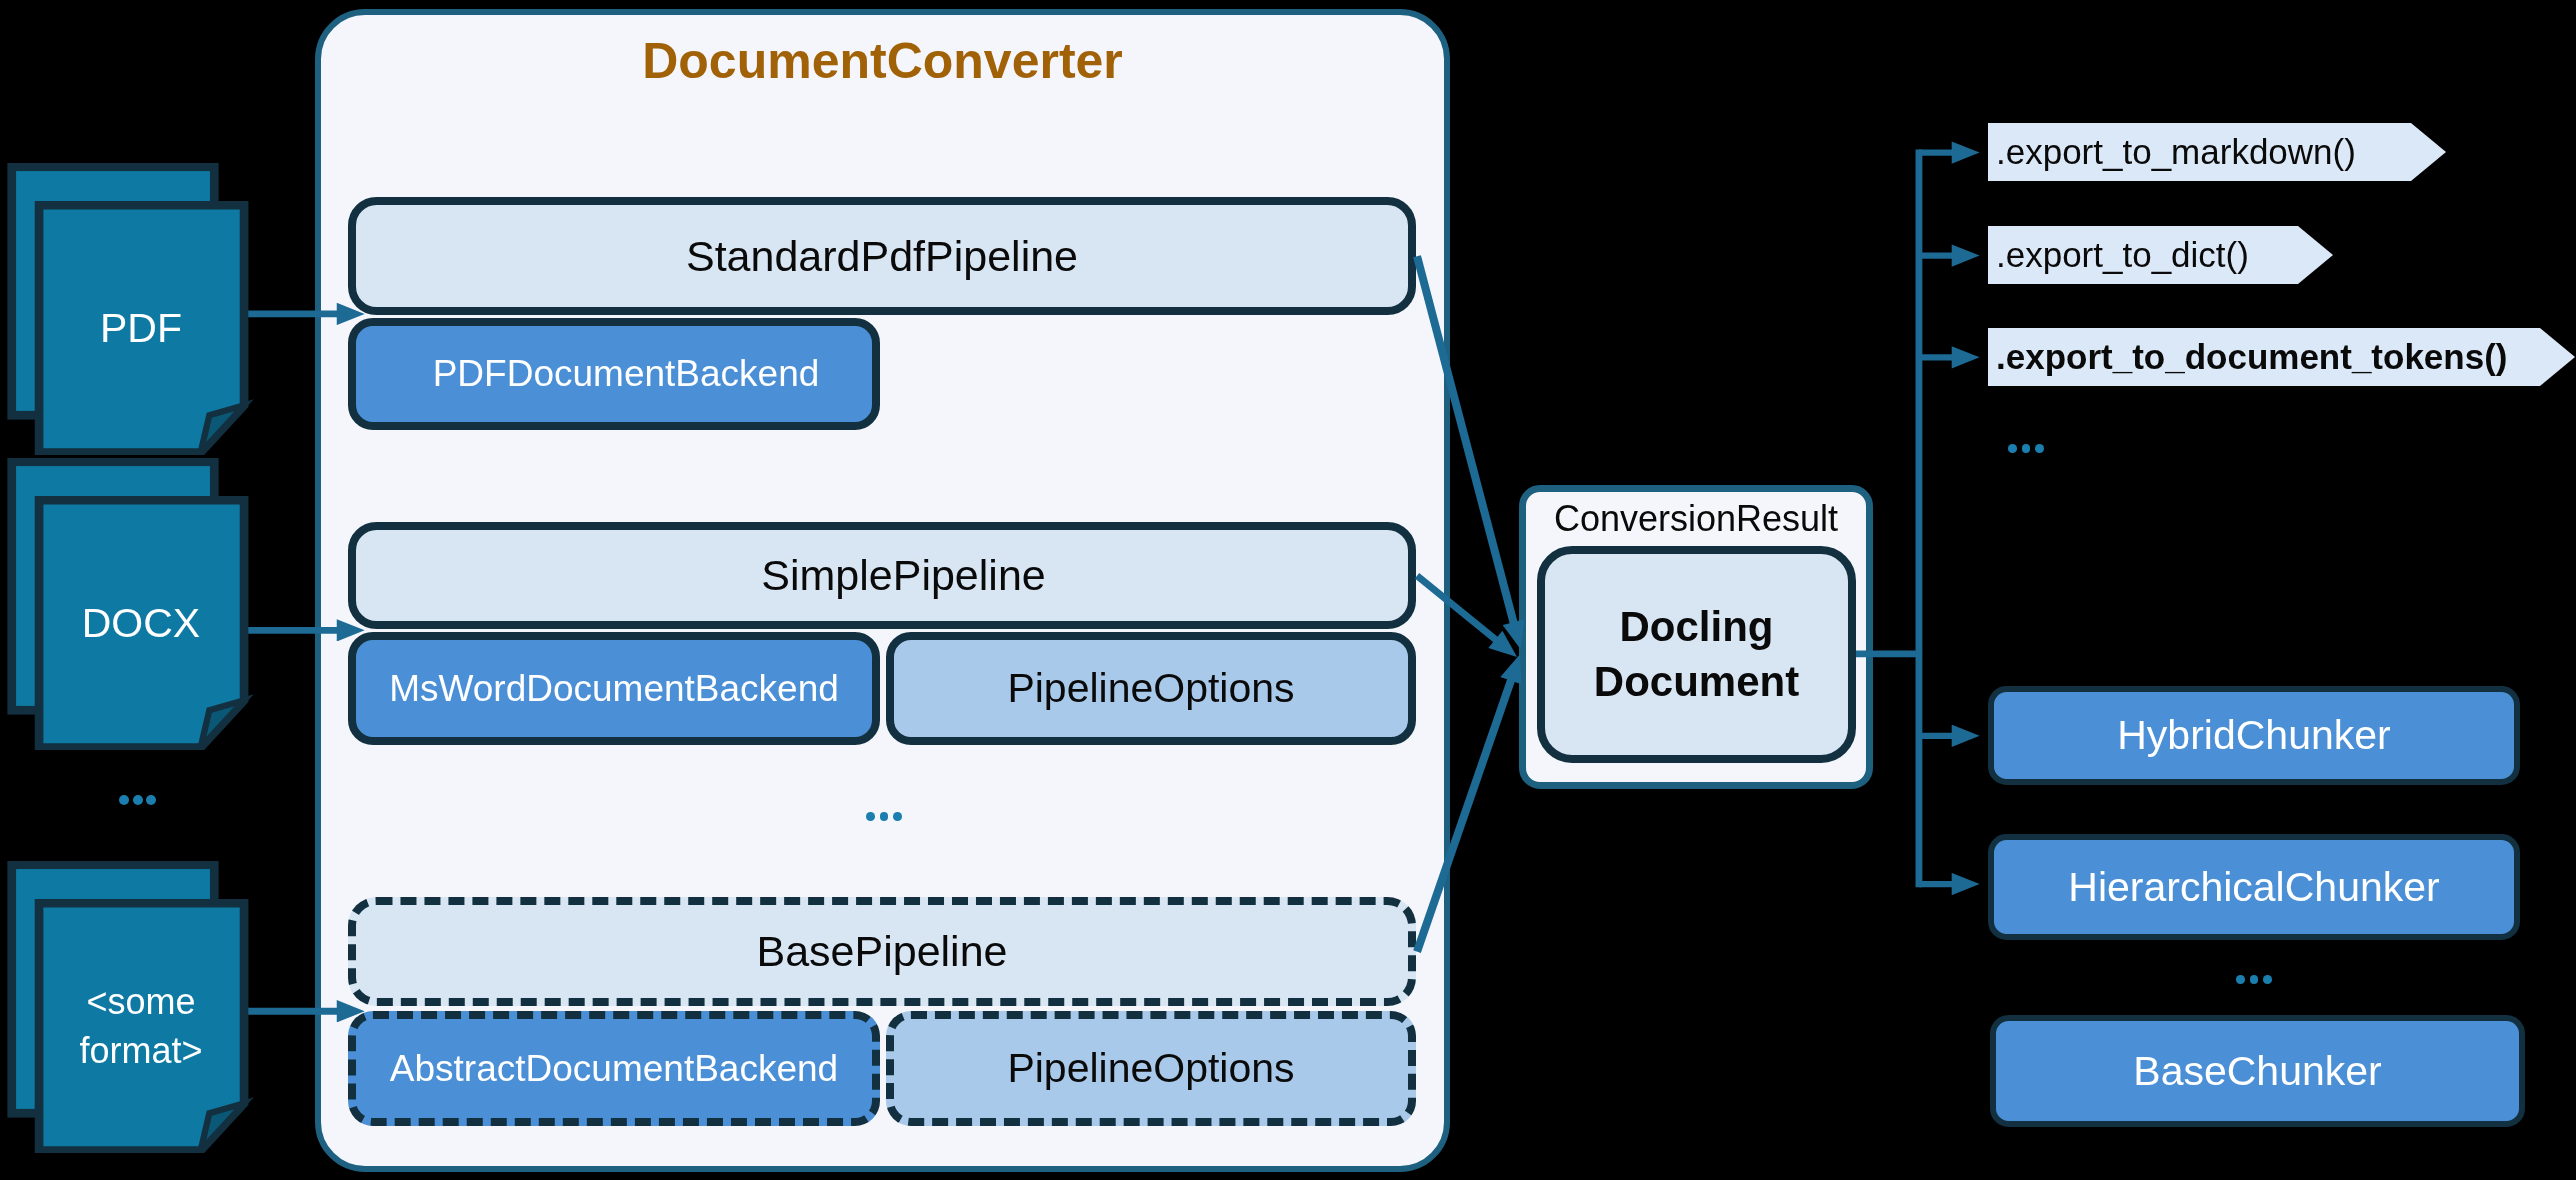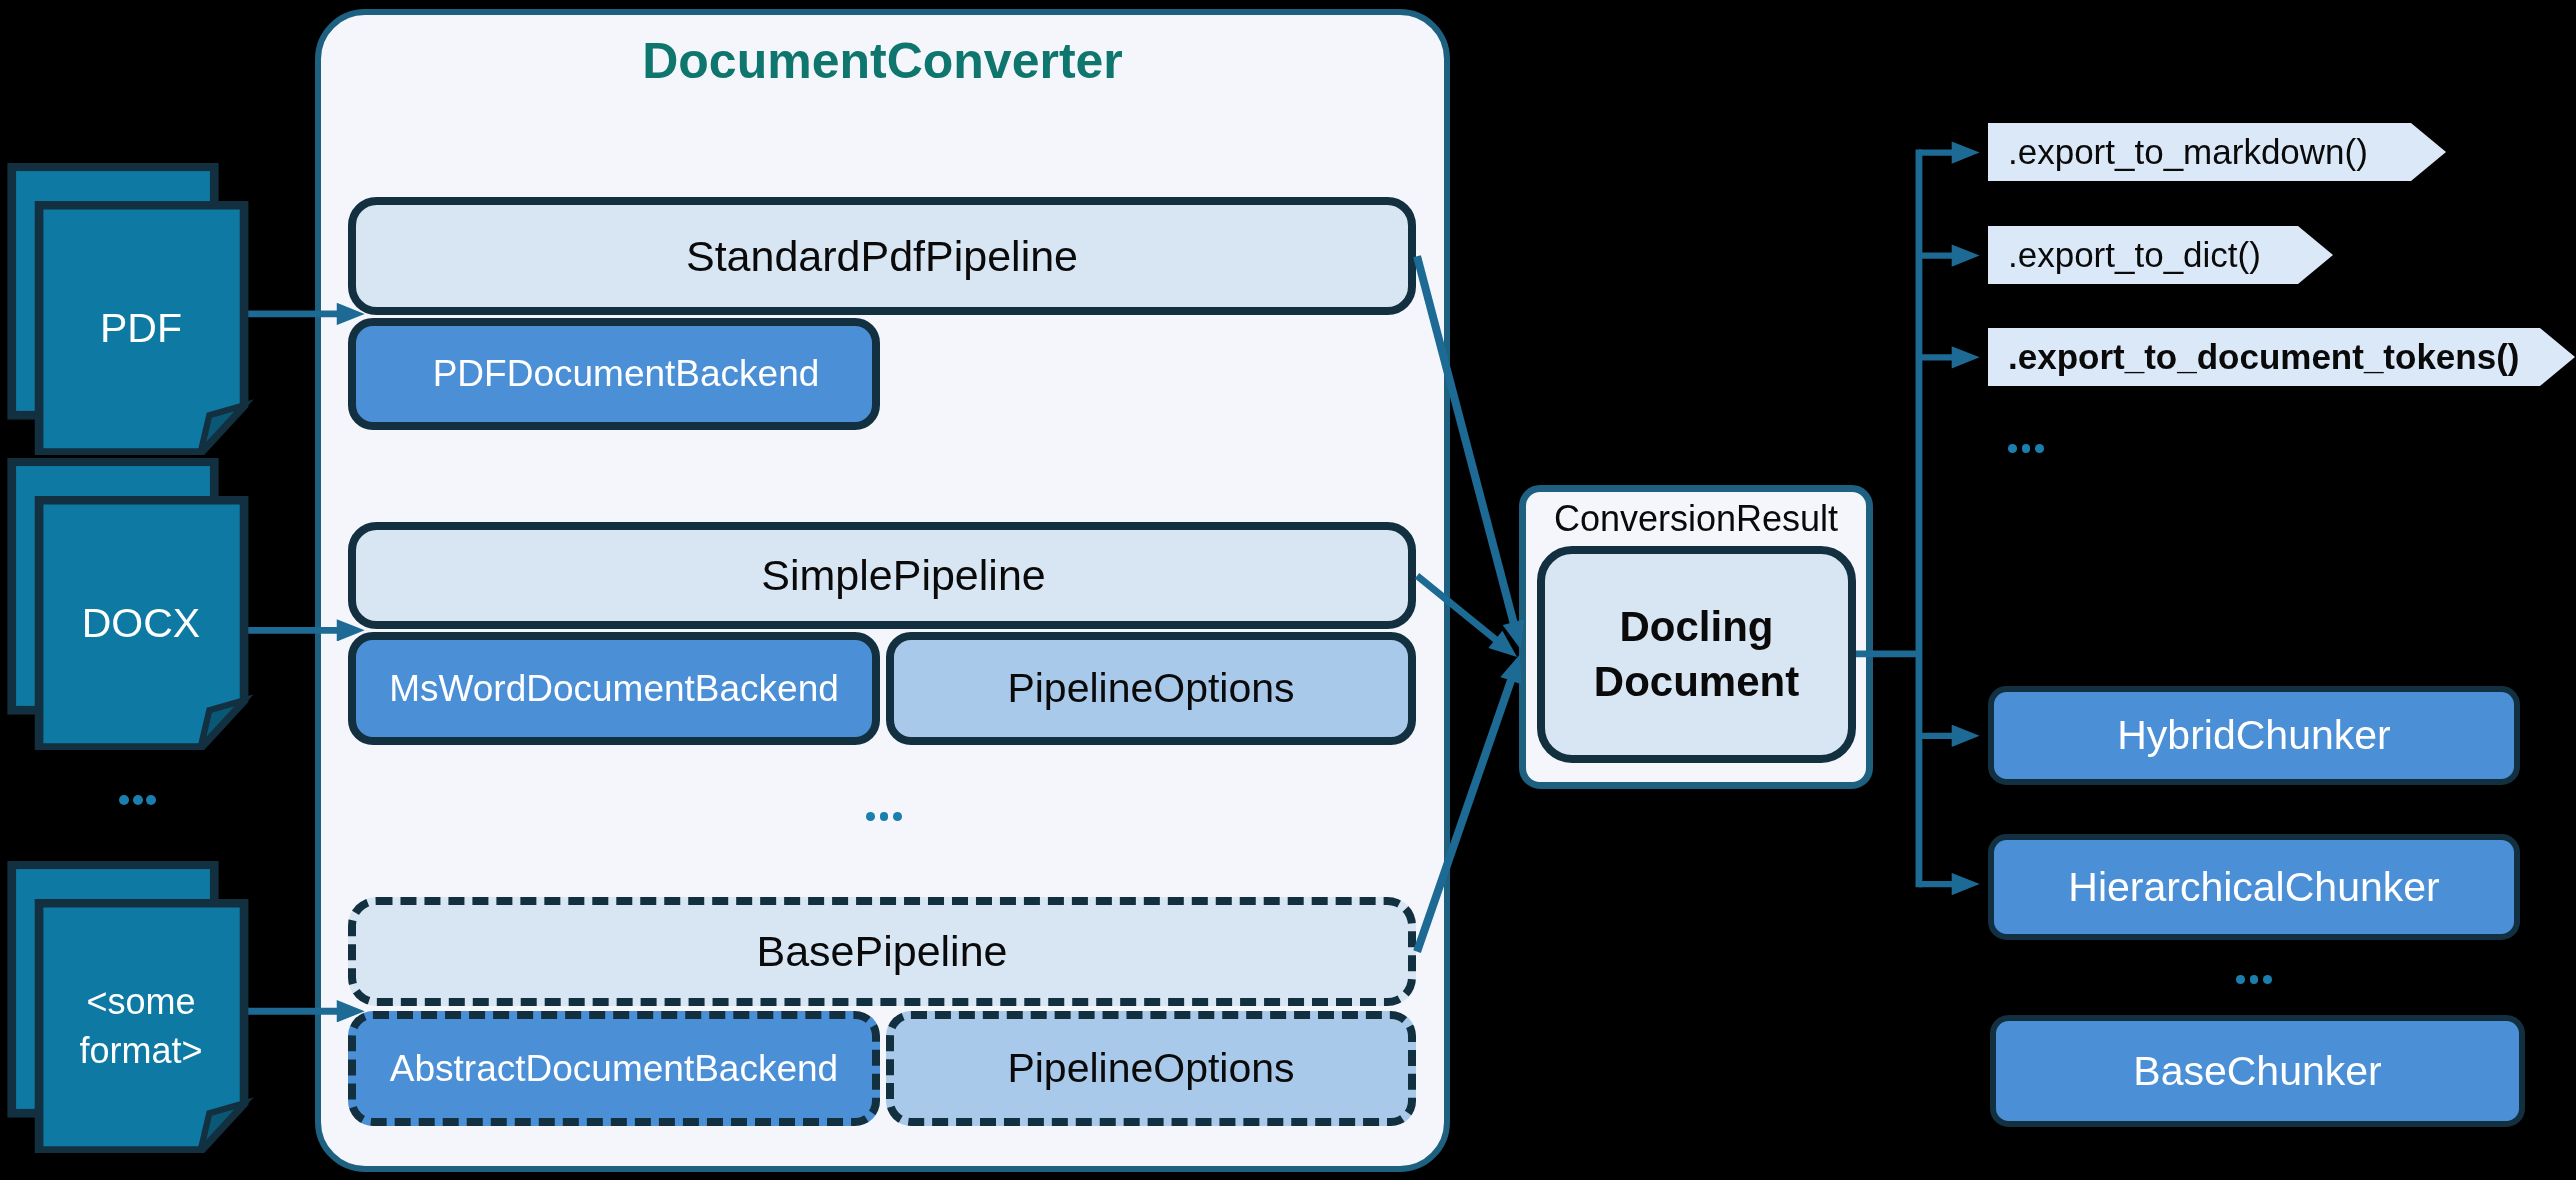--- a/index.html
+++ b/index.html
@@ -53,21 +53,21 @@
   .options{
     background:var(--options-fill);
     border:8px solid var(--box-border-dark);
     border-radius:25px;
     color:var(--text-dark);
     font-size:41px;
   }
   .dashed{border-style:dashed;}
   .title{
     position:absolute;
-    font-weight:bold;font-size:50px;color:#0f766e;
+    font-weight:bold;font-size:50px;color:#a16207;
     text-align:center;
   }
   .result-outer{
     background:var(--container-fill);
     border:7.4px solid var(--container-border);
     border-radius:21px;
   }
   .result-label{
     position:absolute;text-align:center;
     font-size:36px;color:var(--text-dark);
@@ -79,21 +79,21 @@
     color:var(--text-dark);
     font-weight:bold;font-size:42px;line-height:1.3;
     white-space:pre-line;
   }
   .chev{
     position:absolute;box-sizing:border-box;
     background:var(--chevron-fill);
     color:var(--text-dark);
     font-size:35px;
     display:flex;align-items:center;
-    padding-left:20px;
+    padding-left:8px;
     clip-path:polygon(0 0, calc(100% - 35px) 0, 100% 50%, calc(100% - 35px) 100%, 0 100%);
   }
   .chunker{
     background:var(--backend-fill);
     border:6.8px solid var(--box-border-dark);
     border-radius:18.6px;
     color:var(--text-light);
     font-size:41px;
   }
   .doc-icon{position:absolute;width:261px;height:292px;}

